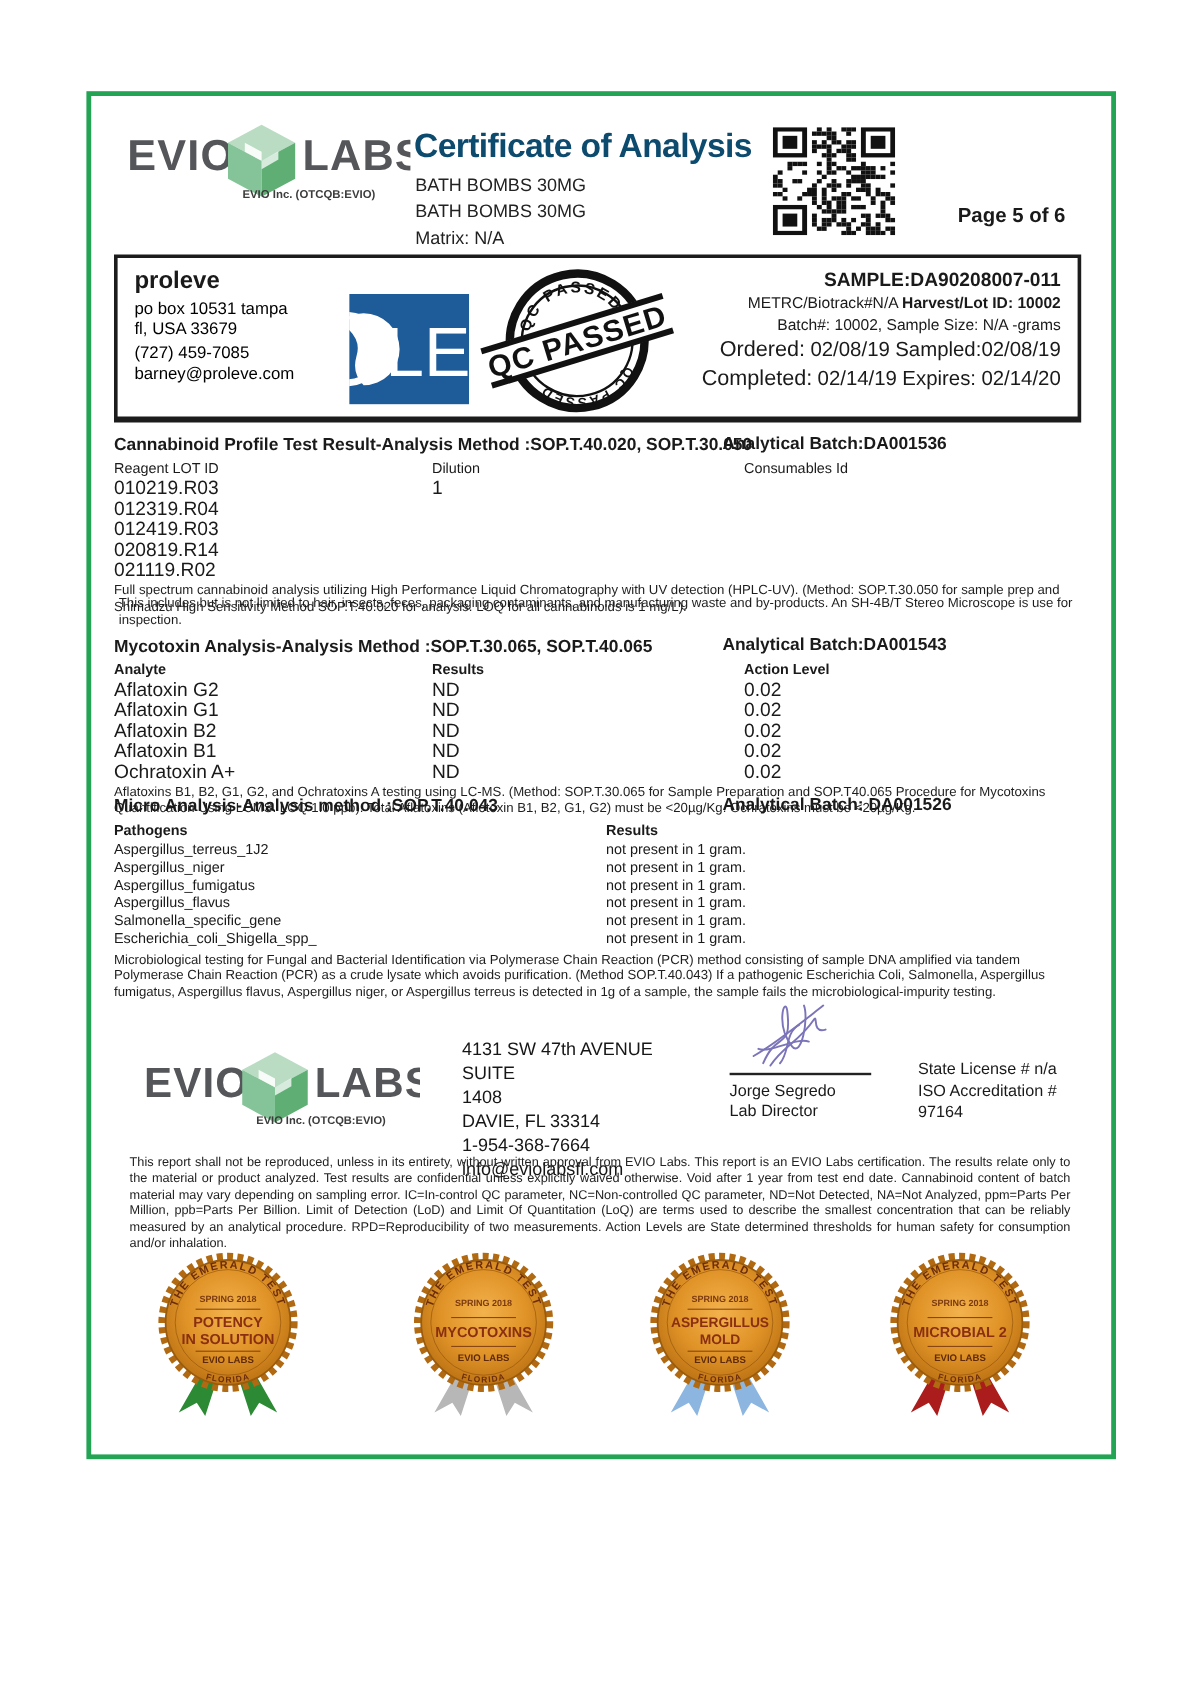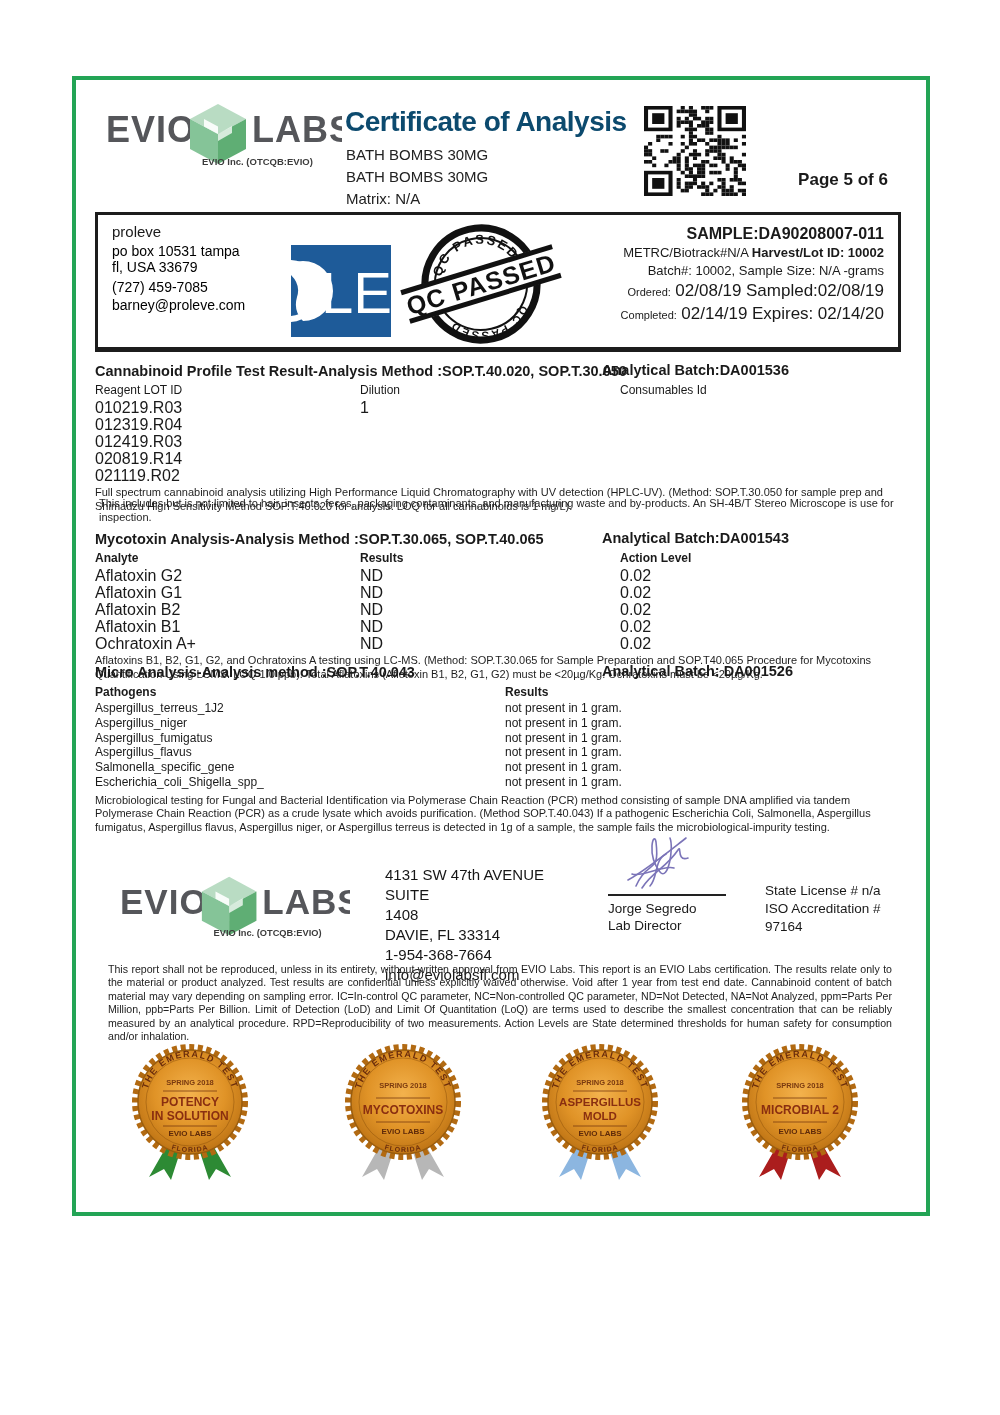--- a/index.html
+++ b/index.html
@@ -10,26 +10,26 @@
   .abs{position:absolute;}
 
   
   .coa-title{font-size:28px;font-weight:bold;color:#0c4a6e;letter-spacing:-0.5px;text-align:center;}
   .product-line{font-size:15px;color:#222;}
   .page-num{font-size:17px;font-weight:bold;}
 
   
   .sample-box{position:absolute;left:95px;top:212px;width:800px;height:132px;
               border:3px solid #1c1c1c;border-bottom-width:5px;background:#fff;}
-  .client-name{font-size:15px;font-weight:normal;}
+  .client-name{font-size:20px;font-weight:bold;}
   .client-line{font-size:14px;line-height:18px;color:#000000;}
   .right-col{position:absolute;right:14px;top:8px;text-align:right;white-space:nowrap;}
   .sample-id{font-size:16px;font-weight:bold;line-height:21px;}
   .info-sm{font-size:13px;line-height:18px;}
-  .info-lbl{font-size:11px;}
+  .info-lbl{font-size:18px;}
   .info-big{font-size:17px;}
   .b{font-weight:bold;}
 
   
   .sec-head{font-size:14.5px;font-weight:bold;white-space:nowrap;}
   .sec-batch{position:absolute;left:507px;top:0;font-size:14.5px;font-weight:bold;}
   .cols{position:relative;font-size:12px;height:16px;}
   .cols.hdr{font-weight:bold;text-align:right;}
   .c1{position:absolute;left:0;}
   .c2{position:absolute;left:265px;}

